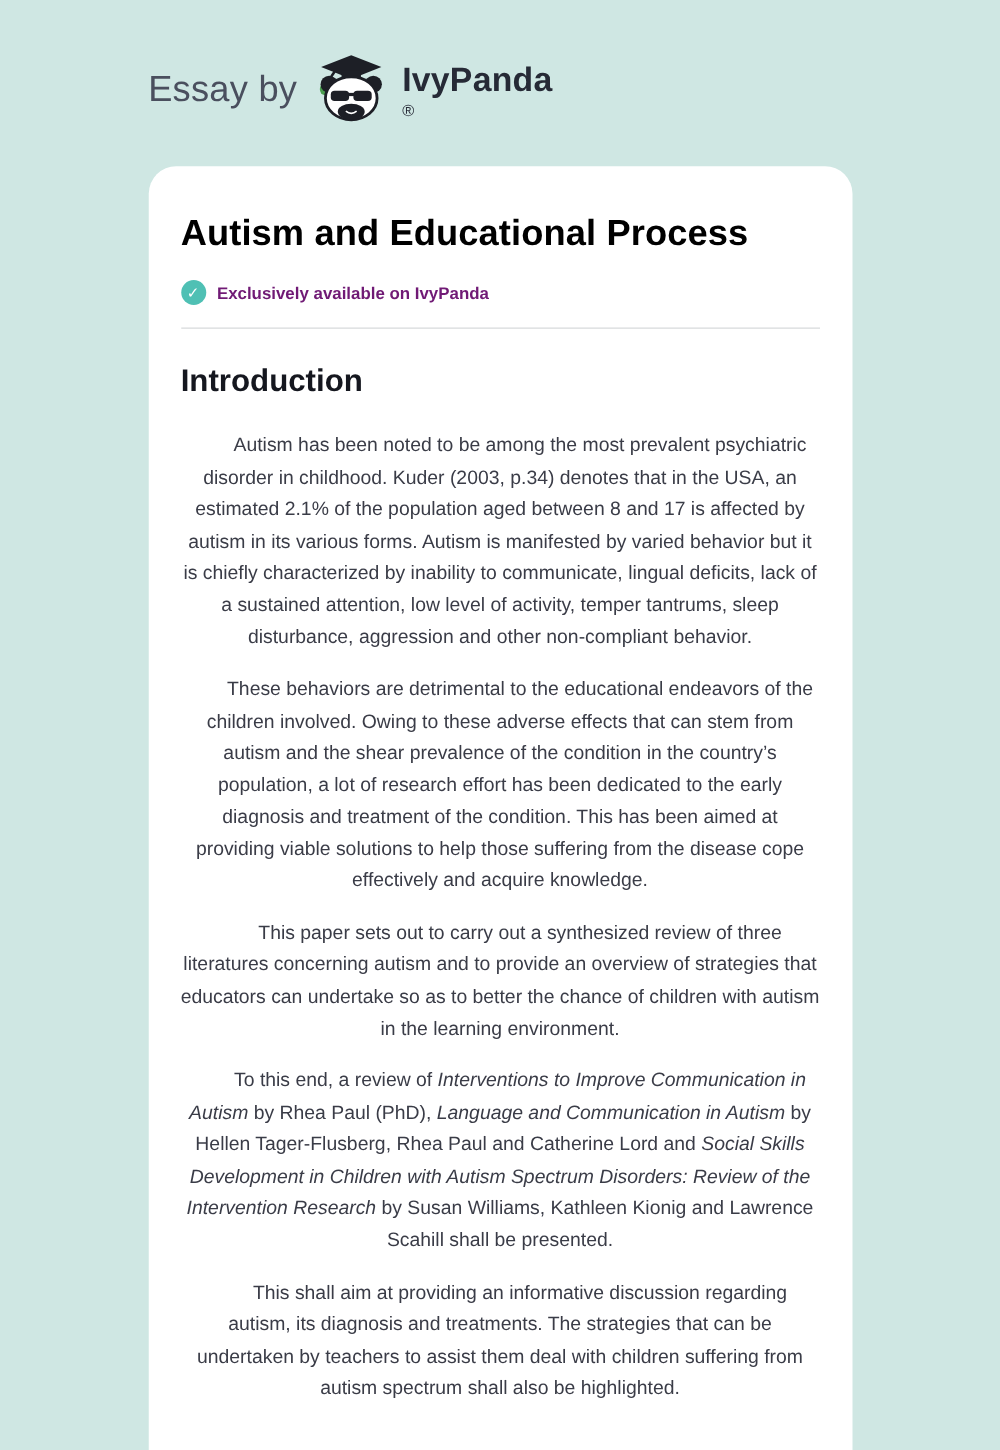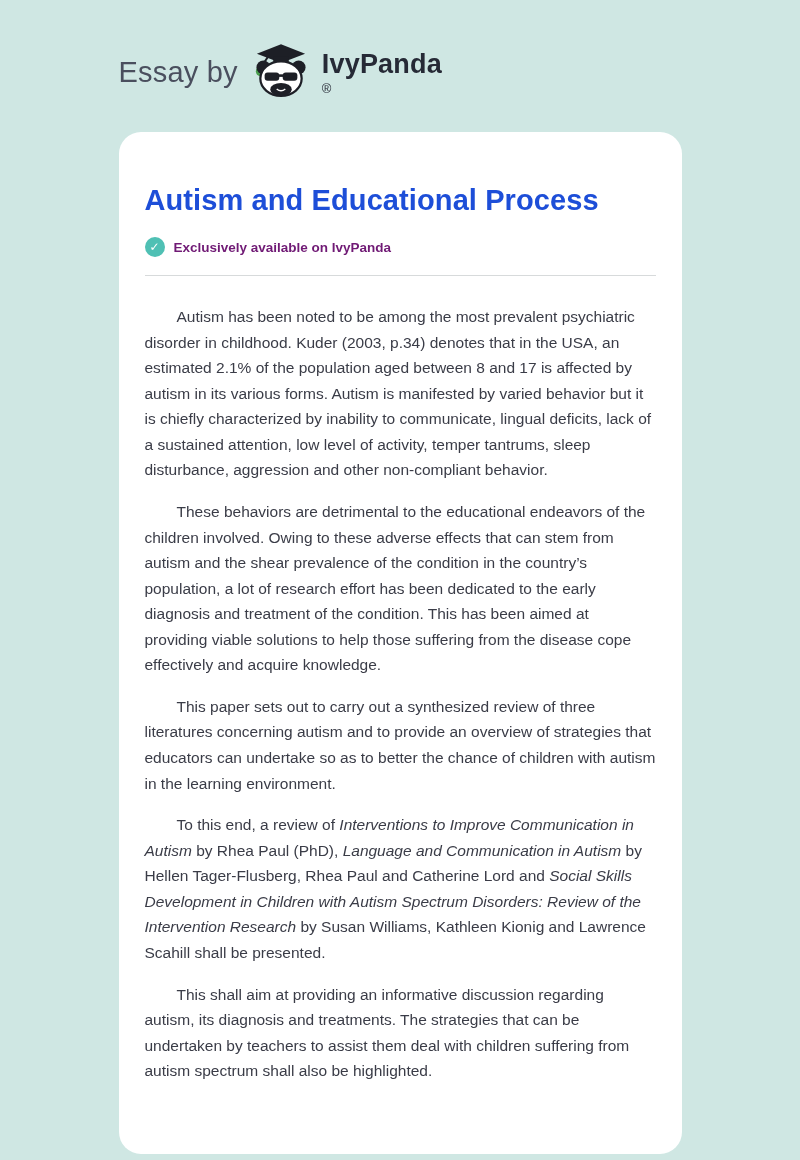--- a/index.html
+++ b/index.html
@@ -49,24 +49,24 @@
     margin-top: 1px;
   }
   .card {
     background: #ffffff;
     margin: 0 48px 48px 48px;
     border-radius: 22px;
     padding: 38px 26px 70px 26px;
     box-sizing: border-box;
   }
   .essay-title {
-    margin: 14px 0 20px 0;
+    margin: 0 0 20px 0;
     font-size: 29px;
     font-weight: 700;
-    color: #1d4ed8;
+    color: #000000;
     letter-spacing: 0.1px;
   }
   .availability {
     display: flex;
     align-items: center;
     gap: 9px;
     margin-bottom: 18px;
   }
   .check-circle {
     width: 20px;
@@ -94,20 +94,21 @@
     font-size: 25px;
     font-weight: 700;
     color: #15171f;
   }
   .body-paragraph {
     margin: 0 0 16px 0;
     font-size: 15.5px;
     line-height: 1.65;
     color: #3a3c47;
     text-indent: 32px;
+    text-align: center;
   }
   .body-paragraph:last-child {
     margin-bottom: 0;
   }
   .it {
     font-style: italic;
   }
 </style>
 </head>
 <body>
@@ -150,20 +151,21 @@
 
     <h1 class="essay-title">Autism and Educational Process</h1>
 
     <div class="availability">
       <span class="check-circle">✓</span>
       <span class="availability-label">Exclusively available on IvyPanda</span>
     </div>
 
     <hr class="divider">
 
+    <h2 class="section-heading">Introduction</h2>
 
     <p class="body-paragraph">Autism has been noted to be among the most prevalent psychiatric disorder in childhood. Kuder (2003, p.34) denotes that in the USA, an estimated 2.1% of the population aged between 8 and 17 is affected by autism in its various forms. Autism is manifested by varied behavior but it is chiefly characterized by inability to communicate, lingual deficits, lack of a sustained attention, low level of activity, temper tantrums, sleep disturbance, aggression and other non-compliant behavior.</p>
 
     <p class="body-paragraph">These behaviors are detrimental to the educational endeavors of the children involved. Owing to these adverse effects that can stem from autism and the shear prevalence of the condition in the country’s population, a lot of research effort has been dedicated to the early diagnosis and treatment of the condition. This has been aimed at providing viable solutions to help those suffering from the disease cope effectively and acquire knowledge.</p>
 
     <p class="body-paragraph">This paper sets out to carry out a synthesized review of three literatures concerning autism and to provide an overview of strategies that educators can undertake so as to better the chance of children with autism in the learning environment.</p>
 
     <p class="body-paragraph"><span>To this end, a review of </span><span class="it">Interventions to Improve Communication in Autism</span><span> by Rhea Paul (PhD), </span><span class="it">Language and Communication in Autism</span><span> by Hellen Tager-Flusberg, Rhea Paul and Catherine Lord and </span><span class="it">Social Skills Development in Children with Autism Spectrum Disorders: Review of the Intervention Research</span><span> by Susan Williams, Kathleen Kionig and Lawrence Scahill shall be presented.</span></p>
 
     <p class="body-paragraph">This shall aim at providing an informative discussion regarding autism, its diagnosis and treatments. The strategies that can be undertaken by teachers to assist them deal with children suffering from autism spectrum shall also be highlighted.</p>

